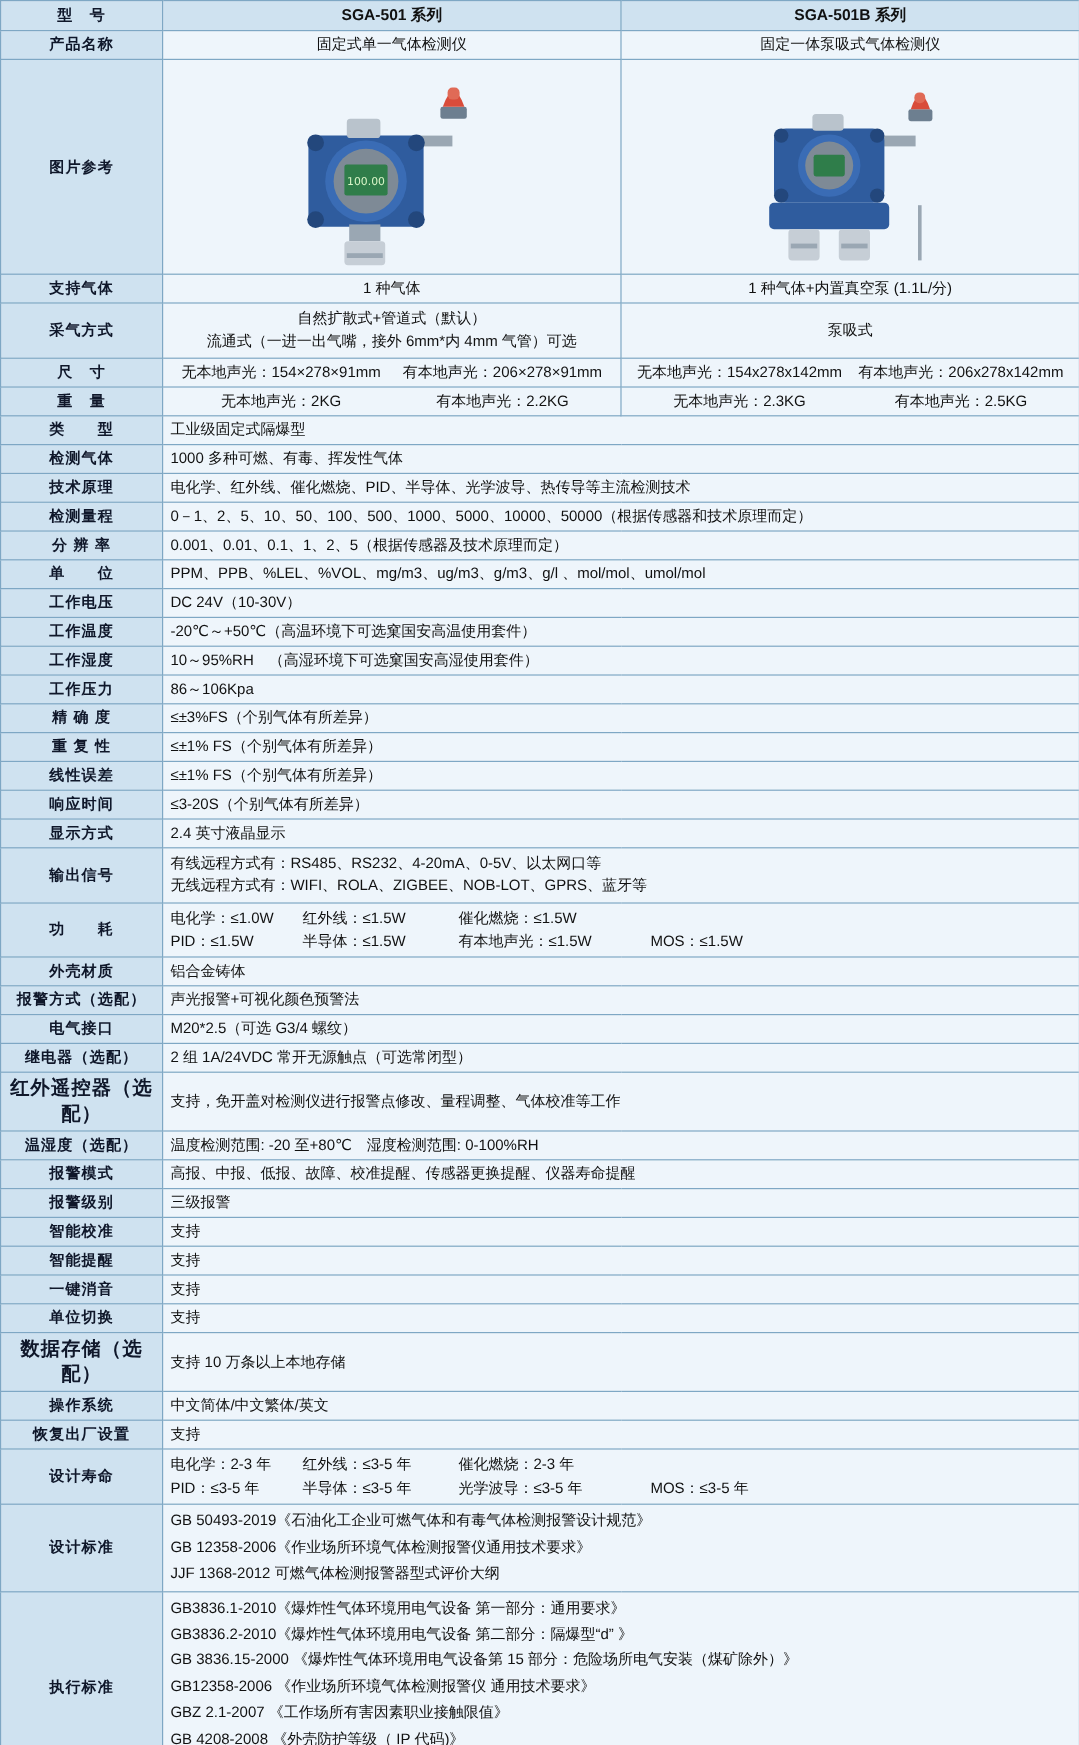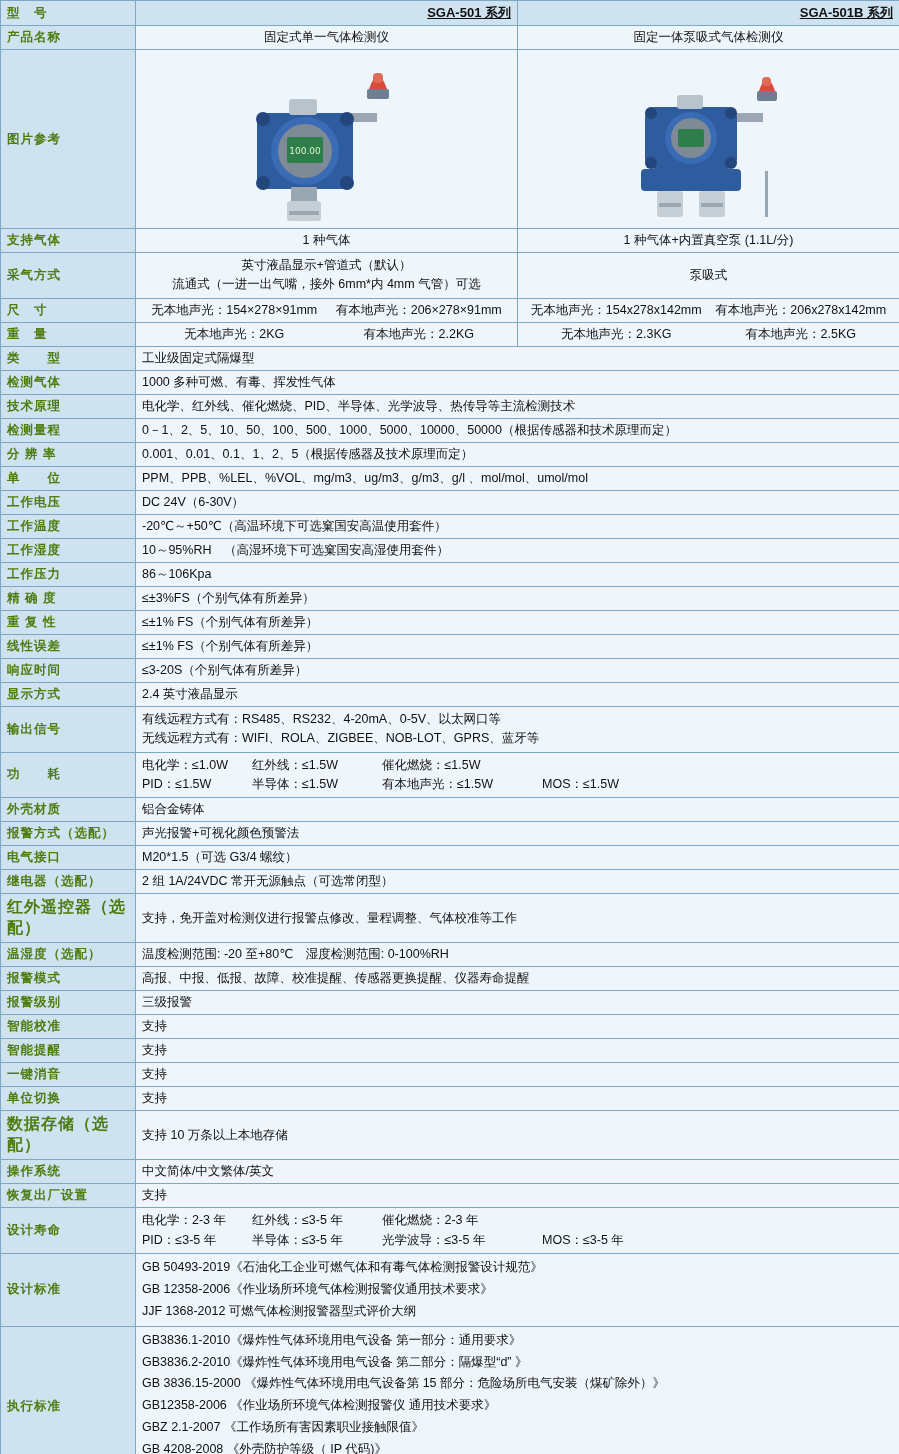--- a/index.html
+++ b/index.html
@@ -1,22 +1,22 @@
 <!DOCTYPE html>
 <html><head>
 <meta charset="utf-8">
 <style>
   html,body{margin:0;padding:0;background:#fff;}
   body{font-family:"Liberation Sans","DejaVu Sans",sans-serif;}
   #sheet{width:899px;margin:0;}
   table{border-collapse:collapse;width:899px;table-layout:fixed;}
   td{border:1px solid #7ea7c4;font-size:12.5px;color:#111;vertical-align:middle;padding:3px 6px;}
-  .lab{width:135px;background:#cfe2f0;font-weight:bold;letter-spacing:1px;color:#4d7c0f;}
+  .lab{width:135px;background:#cfe2f0;text-align:center;font-weight:bold;letter-spacing:1px;color:#0f172a;}
   .val{background:#eef5fb;}
-  .hdr{background:#cfe2f0;text-align:right;font-weight:bold;font-size:13px;text-decoration:underline;}
+  .hdr{background:#cfe2f0;text-align:center;font-weight:bold;font-size:13px;}
   .sub{background:#eef5fb;text-align:center;}
   .imgcell{background:#eef5fb;height:178px;text-align:center;padding:0;}
   .row-h{height:22px;}
   .two{display:flex;justify-content:center;}
   .two>div{flex:1;text-align:center;}
   .multi{line-height:1.55;}
   .pw{display:flex;flex-wrap:wrap;}
   .pw span{display:inline-block;}
   .pw .c1{width:110px;}
   .pw .c2{width:130px;}
@@ -105,21 +105,21 @@
 
   <tr class="row-h">
     <td class="lab">支持气体</td>
     <td class="sub">1 种气体</td>
     <td class="sub">1 种气体+内置真空泵 (1.1L/分)</td>
   </tr>
 
   <tr>
     <td class="lab">采气方式</td>
     <td class="sub multi">
-      <div>英寸液晶显示+管道式（默认）</div>
+      <div>自然扩散式+管道式（默认）</div>
       <div>流通式（一进一出气嘴，接外 6mm*内 4mm 气管）可选</div>
     </td>
     <td class="sub">泵吸式</td>
   </tr>
 
   <tr class="row-h">
     <td class="lab">尺　寸</td>
     <td class="val">
       <div class="two">
         <div>无本地声光：154×278×91mm</div>
@@ -169,21 +169,21 @@
   <tr class="row-h">
     <td class="lab">分 辨 率</td>
     <td class="val" colspan="2">0.001、0.01、0.1、1、2、5（根据传感器及技术原理而定）</td>
   </tr>
   <tr class="row-h">
     <td class="lab">单　　位</td>
     <td class="val" colspan="2">PPM、PPB、%LEL、%VOL、mg/m3、ug/m3、g/m3、g/l 、mol/mol、umol/mol</td>
   </tr>
   <tr class="row-h">
     <td class="lab">工作电压</td>
-    <td class="val" colspan="2">DC 24V（6-30V）</td>
+    <td class="val" colspan="2">DC 24V（10-30V）</td>
   </tr>
   <tr class="row-h">
     <td class="lab">工作温度</td>
     <td class="val" colspan="2">-20℃～+50℃（高温环境下可选窠国安高温使用套件）</td>
   </tr>
   <tr class="row-h">
     <td class="lab">工作湿度</td>
     <td class="val" colspan="2">10～95%RH　（高湿环境下可选窠国安高湿使用套件）</td>
   </tr>
   <tr class="row-h">
@@ -239,21 +239,21 @@
   <tr class="row-h">
     <td class="lab">外壳材质</td>
     <td class="val" colspan="2">铝合金铸体</td>
   </tr>
   <tr class="row-h">
     <td class="lab">报警方式（选配）</td>
     <td class="val" colspan="2">声光报警+可视化颜色预警法</td>
   </tr>
   <tr class="row-h">
     <td class="lab">电气接口</td>
-    <td class="val" colspan="2">M20*1.5（可选 G3/4 螺纹）</td>
+    <td class="val" colspan="2">M20*2.5（可选 G3/4 螺纹）</td>
   </tr>
   <tr class="row-h">
     <td class="lab">继电器（选配）</td>
     <td class="val" colspan="2">2 组 1A/24VDC 常开无源触点（可选常闭型）</td>
   </tr>
   <tr class="row-h">
     <td class="lab small">红外遥控器（选配）</td>
     <td class="val" colspan="2">支持，免开盖对检测仪进行报警点修改、量程调整、气体校准等工作</td>
   </tr>
   <tr class="row-h">

